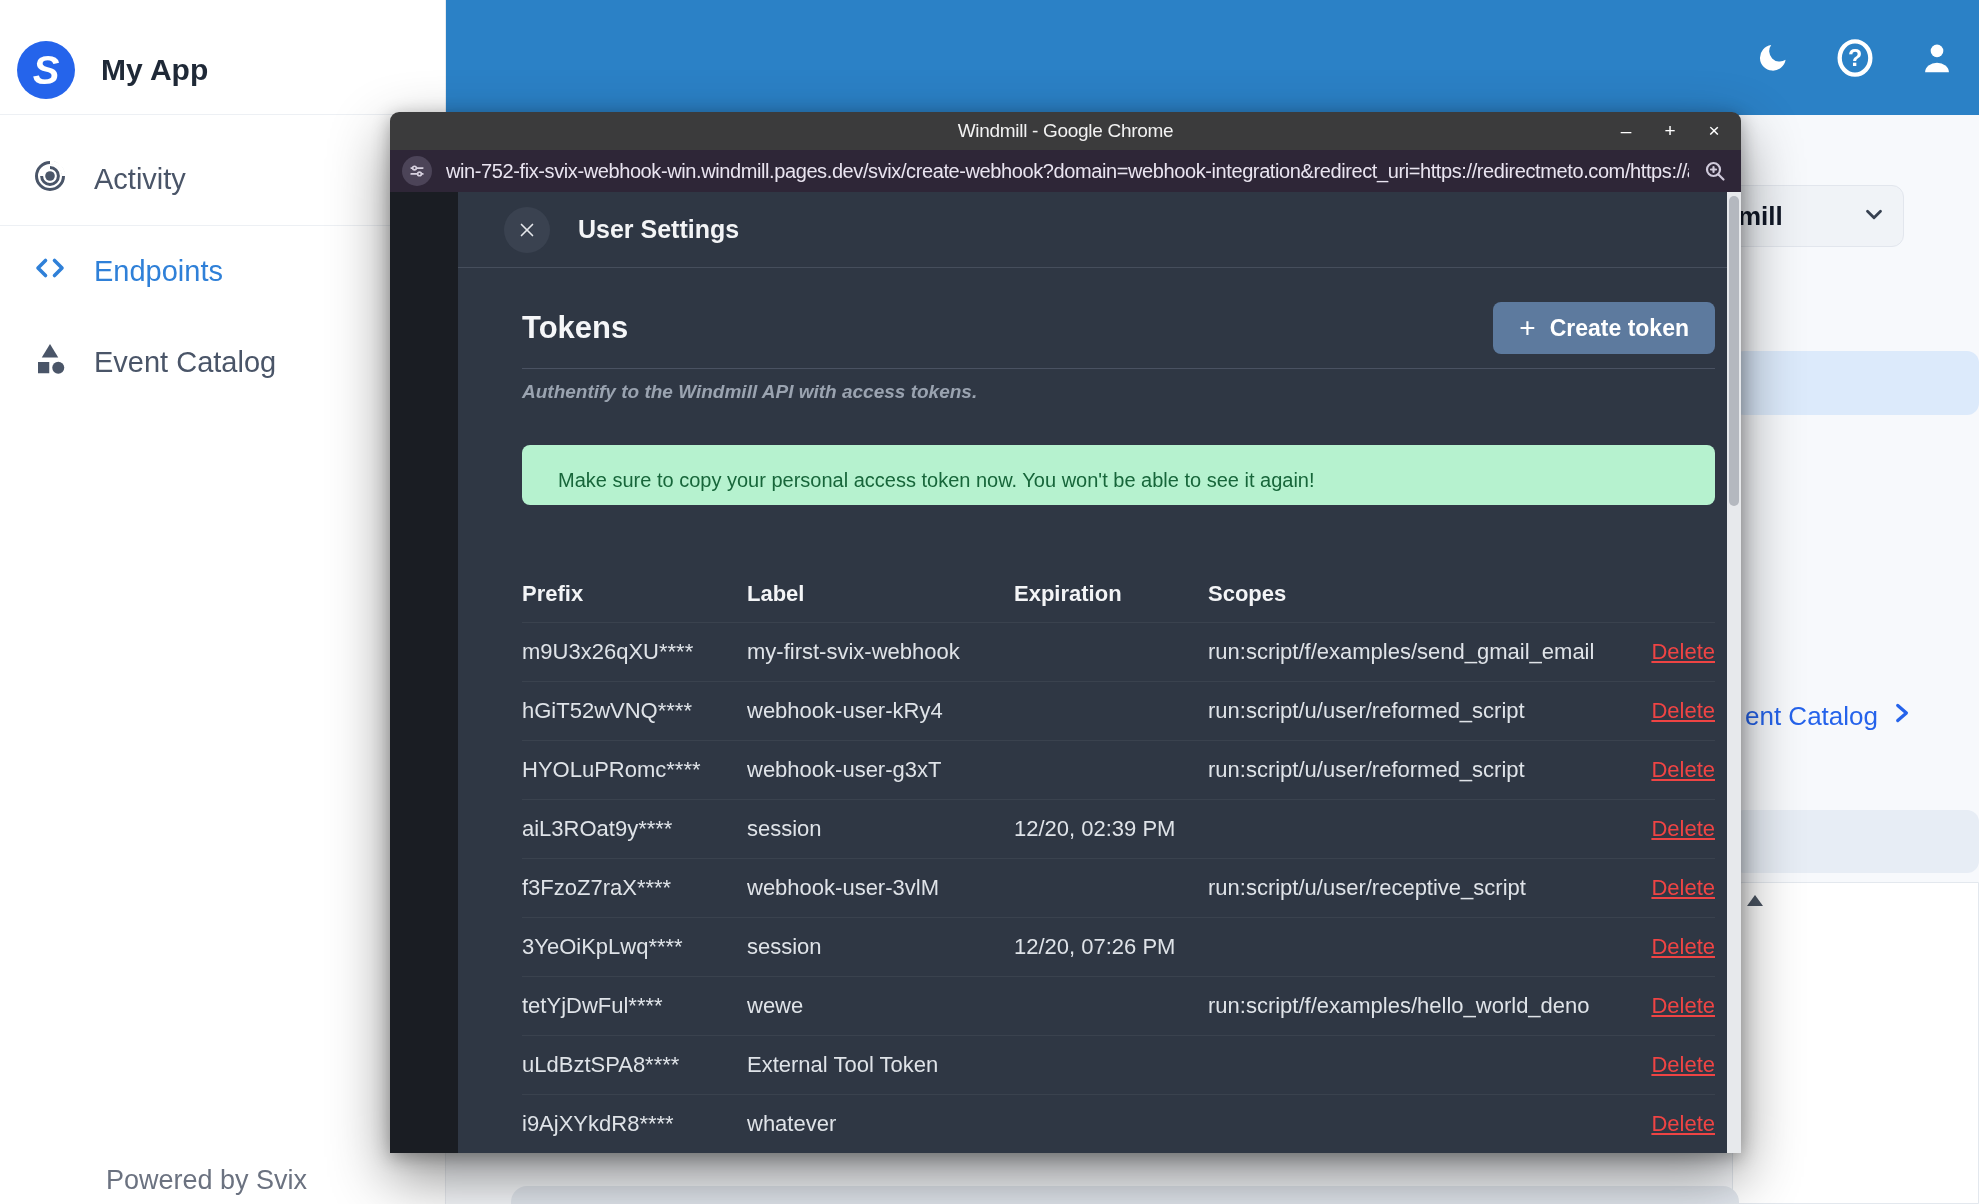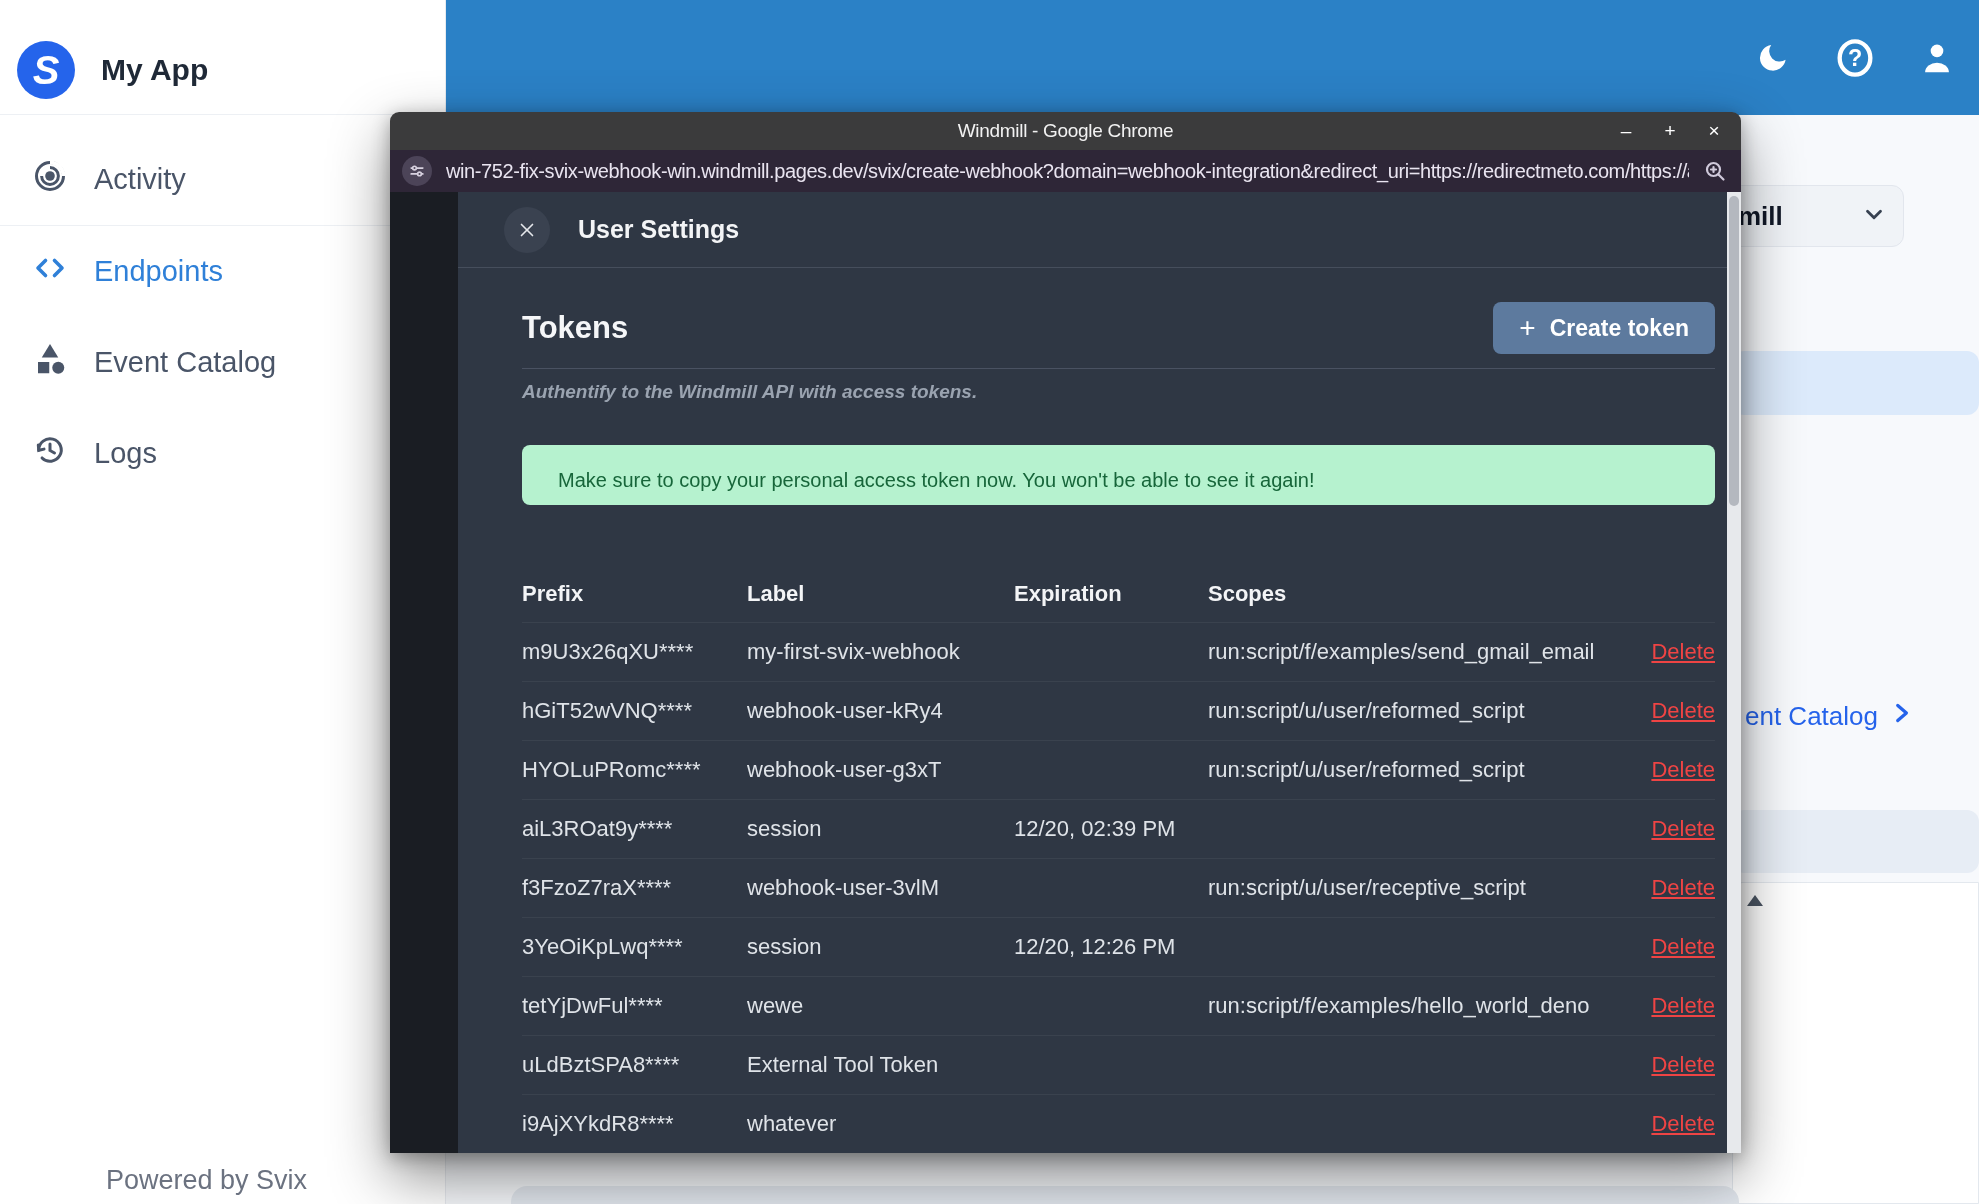--- a/index.html
+++ b/index.html
@@ -189,30 +189,20 @@
     </div>
     <div class="nav-item">
       <span>
         <svg viewBox="0 0 24 24" fill="#4a5568" width="36" height="36">
           <polygon points="12,2 17.5,11 6.5,11"></polygon>
           <rect x="4" y="14" width="7.5" height="7.5"></rect>
           <circle cx="17.5" cy="17.8" r="4"></circle>
         </svg>
       </span>
       <span>Event Catalog</span>
-    </div>
-    <div class="nav-item">
-      <span>
-        <svg viewBox="0 0 24 24" fill="none" stroke="#4a5568" stroke-width="2" width="36" height="36" stroke-linecap="round">
-          <path d="M4.5 12 a7.5 7.5 0 1 1 2.2 5.3"></path>
-          <polyline points="4.2,8.6 4.5,12.2 8,11.4"></polyline>
-          <polyline points="12,8 12,12.3 15,14"></polyline>
-        </svg>
-      </span>
-      <span>Logs</span>
     </div>
   </div>
   <div class="sidebar-footer">Powered by Svix</div>
 </div>
 
 <div class="top-header">
   <span class="hdr-icon">
     <svg viewBox="0 0 24 24" width="36" height="36" fill="#ffffff">
       <path d="M20.4 13.2A8.6 8.6 0 1 1 10.8 3.3 7 7 0 0 0 20.4 13.2z"></path>
     </svg>
@@ -356,21 +346,21 @@
     <div class="t-cell c-prefix">f3FzoZ7raX****</div>
     <div class="t-cell c-label">webhook-user-3vlM</div>
     <div class="t-cell c-exp"></div>
     <div class="t-cell c-scopes">run:script/u/user/receptive_script</div>
     <div class="t-cell t-delete"><span class="delete-link">Delete</span></div>
   </div>
 
   <div class="t-row">
     <div class="t-cell c-prefix">3YeOiKpLwq****</div>
     <div class="t-cell c-label">session</div>
-    <div class="t-cell c-exp">12/20, 12:26 PM</div>
+    <div class="t-cell c-exp">12/20, 07:26 PM</div>
     <div class="t-cell c-scopes"></div>
     <div class="t-cell t-delete"><span class="delete-link">Delete</span></div>
   </div>
 
   <div class="t-row">
     <div class="t-cell c-prefix">tetYjDwFul****</div>
     <div class="t-cell c-label">wewe</div>
     <div class="t-cell c-exp"></div>
     <div class="t-cell c-scopes">run:script/f/examples/hello_world_deno</div>
     <div class="t-cell t-delete"><span class="delete-link">Delete</span></div>

